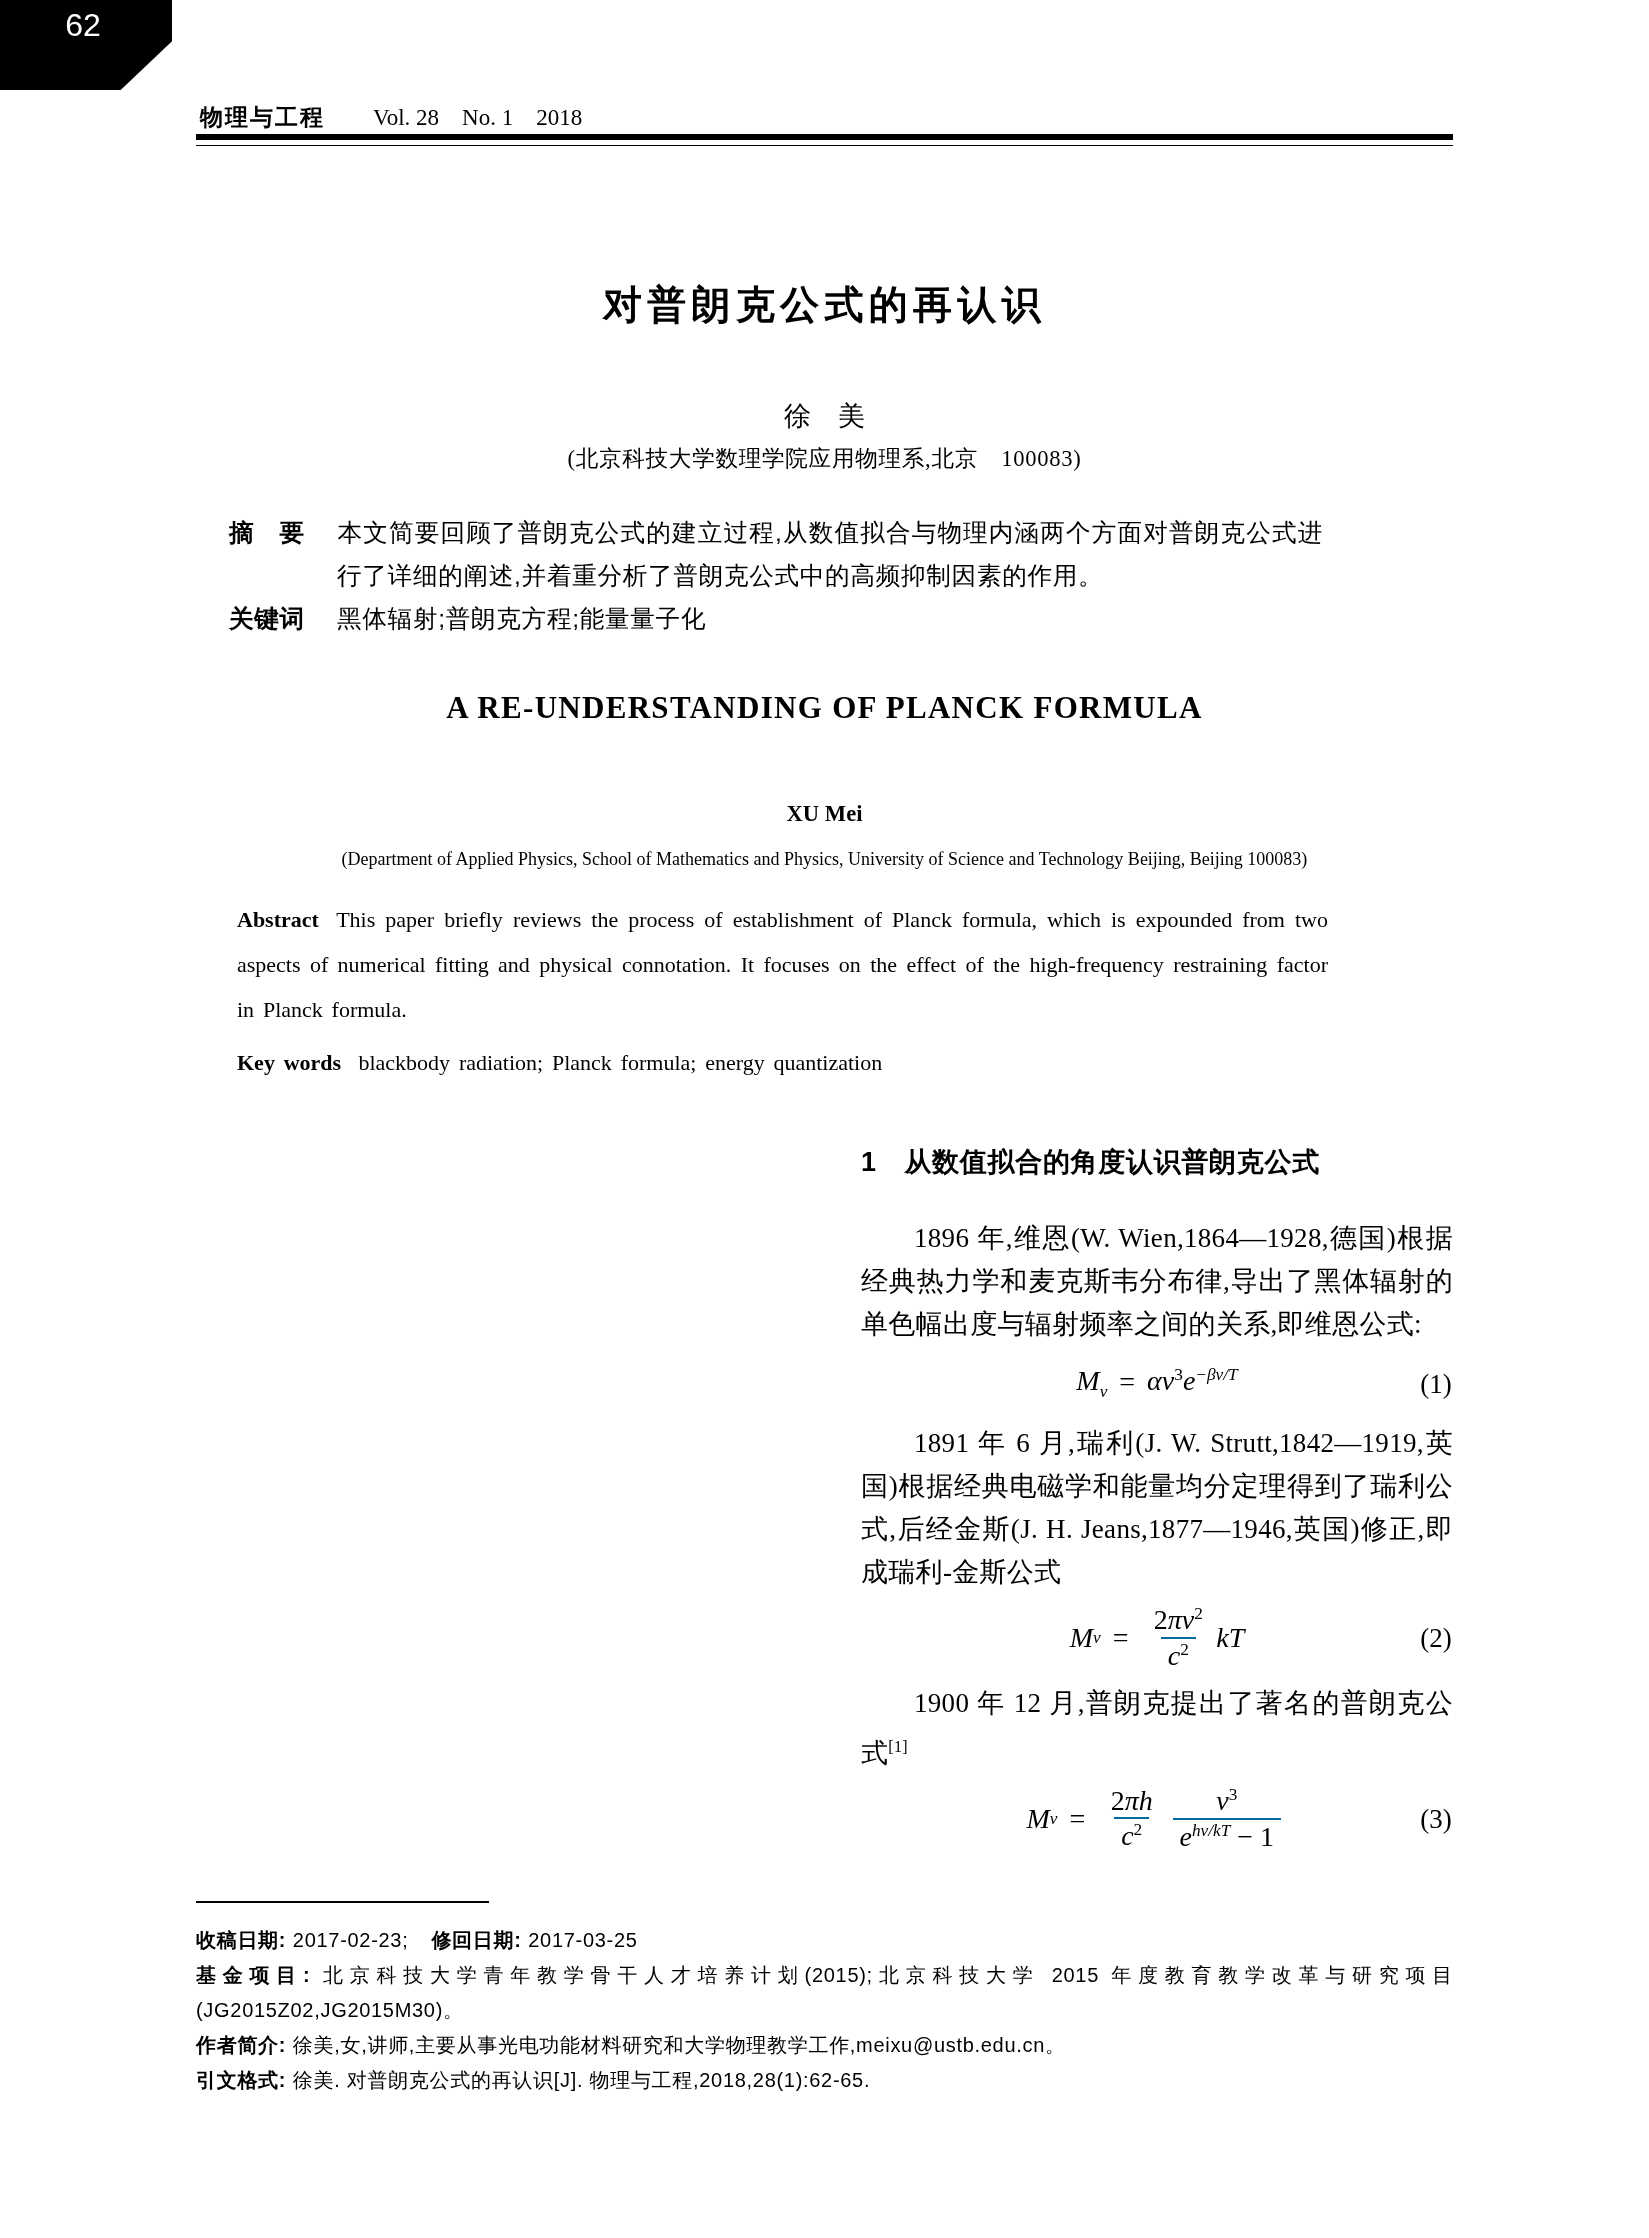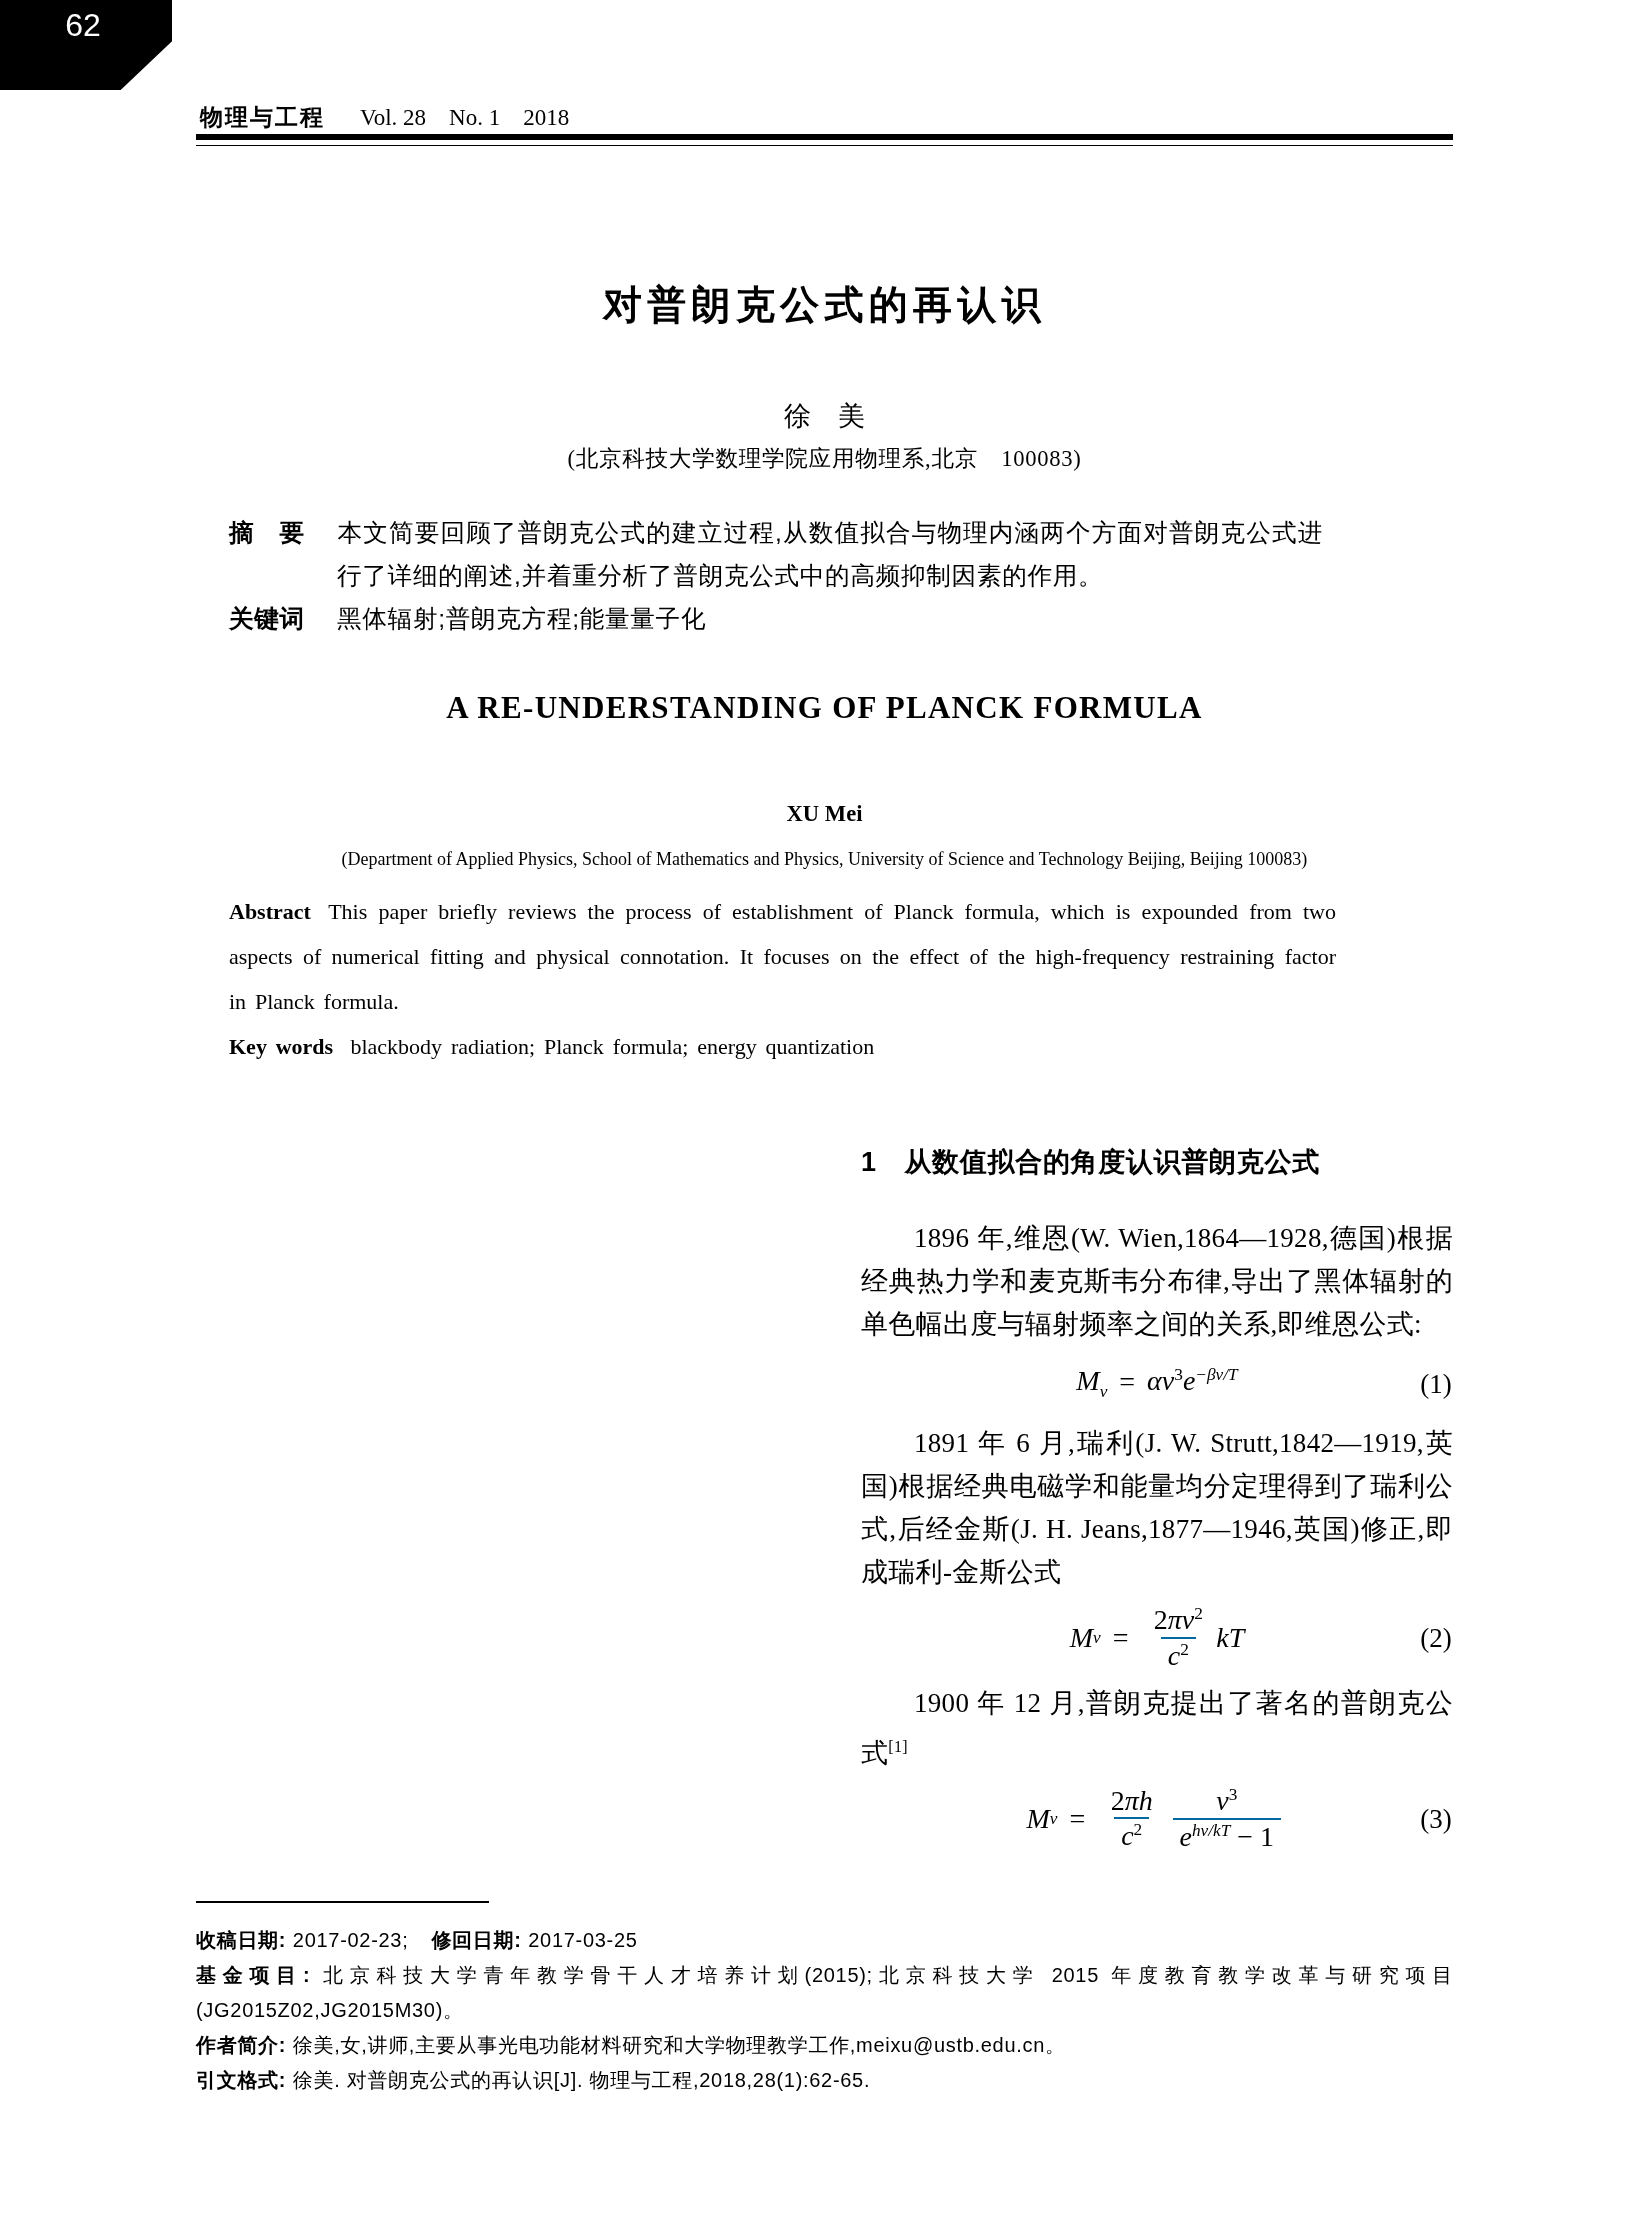--- a/index.html
+++ b/index.html
@@ -15,21 +15,21 @@
 
   
   #corner-tab { top: 0; left: 0; width: 172px; height: 90px; }
   #corner-tab .num {
     position: absolute; top: 9.3px; left: 0; width: 166px; text-align: center;
     color: #fff; font-size: 32px; line-height: 1;
     font-family: "Liberation Sans", "DejaVu Sans", sans-serif;
   }
 
   
-  #journal-line { top: 102px; left: 200px; display: flex; align-items: baseline; gap: 35px; font-size: 23px; text-align: right; }
+  #journal-line { top: 102px; left: 200px; display: flex; align-items: baseline; gap: 48px; font-size: 23px; text-align: right; }
   #journal-line .jname { font-weight: 700; letter-spacing: 2px; }
   #rule-thick { top: 134px; left: 196px; width: 1257px; height: 6px; background: #000; }
   #rule-thin  { top: 145px; left: 196px; width: 1257px; height: 1.3px; background: #000; }
 
   
   #cn-title  { top: 278px; font-size: 39px; font-weight: 700; letter-spacing: 5.3px; }
   #cn-author { top: 398px; font-size: 27px; }
   #cn-affil  { top: 443px; font-size: 22.6px; letter-spacing: 0.7px; }
 
   #cn-abstract { top: 511px; left: 229px; width: 1094px;
@@ -37,21 +37,21 @@
   #cn-abstract p { margin: 0; padding-left: 108px; }
   #cn-abstract .lab { display: inline-block; width: 108px; margin-left: -108px; font-weight: 700; }
 
   
   #en-title  { top: 690px; font-size: 31px; font-weight: 700; letter-spacing: 1.3px; }
   #en-author { top: 801px; font-size: 22.6px; font-weight: 700; }
   #en-affil  { top: 849px; font-size: 18px; }
 
   #en-abstract { top: 889px; left: 229px; width: 1107px;
     font-size: 22px; line-height: 45px; text-align: justify; word-spacing: 3.3px; }
-  #en-abstract p { margin: 0; }
+  #en-abstract p { margin: 8px; }
   #en-abstract .lab { font-weight: 700; margin-right: 17.3px; }
 
   
   .col { top: 1092px; width: 595px; }
   #col-left  { left: 196px; }
   #col-right { left: 861px; width: 592px; }
   .col p { margin: 0; font-size: 27px; line-height: 43px; text-align: justify; text-indent: 53px; letter-spacing: 0.3px; }
   .col h2 { margin: 52px 0 37px 0; font-size: 27px; font-weight: 700; letter-spacing: 0.7px; }
   .col sup.ref { font-size: 16px; }
 

